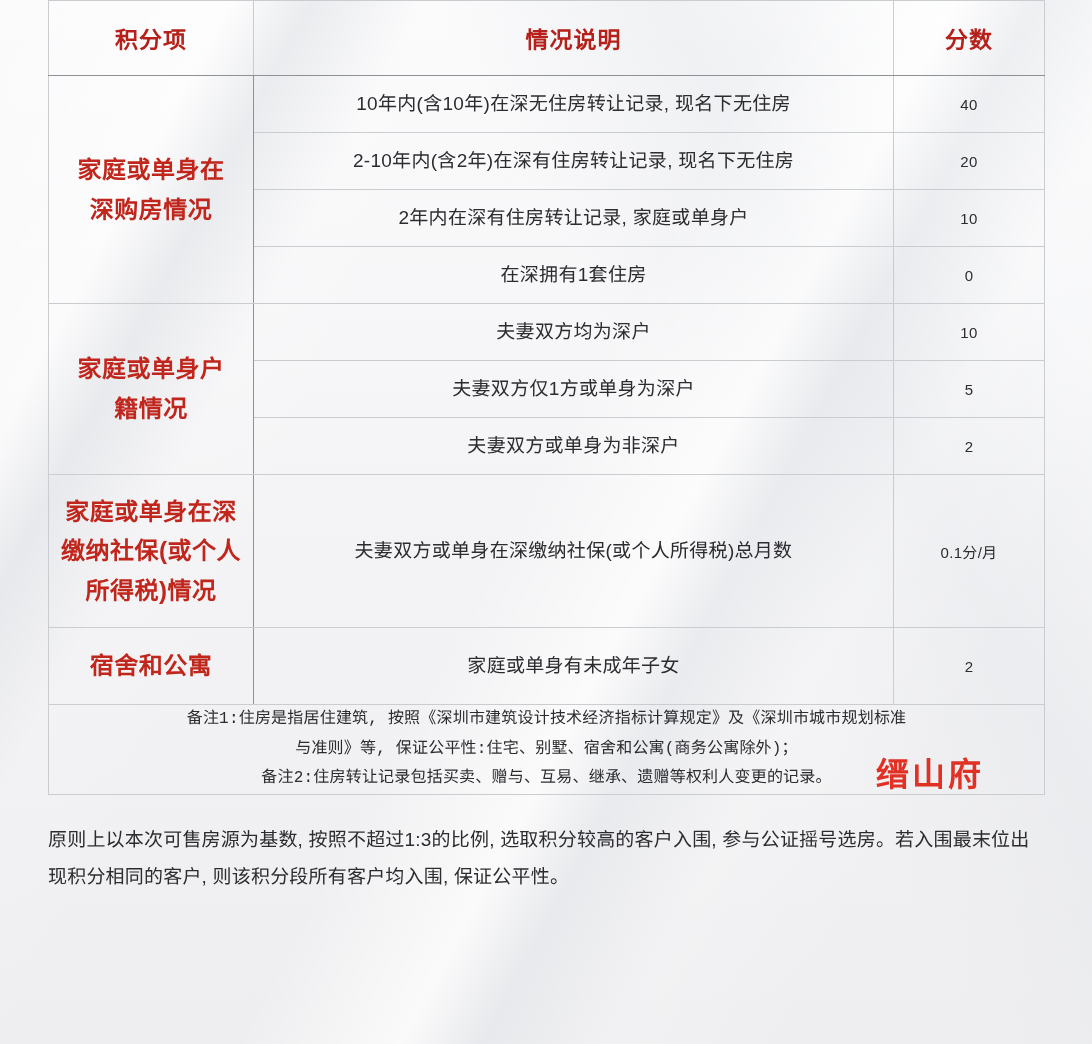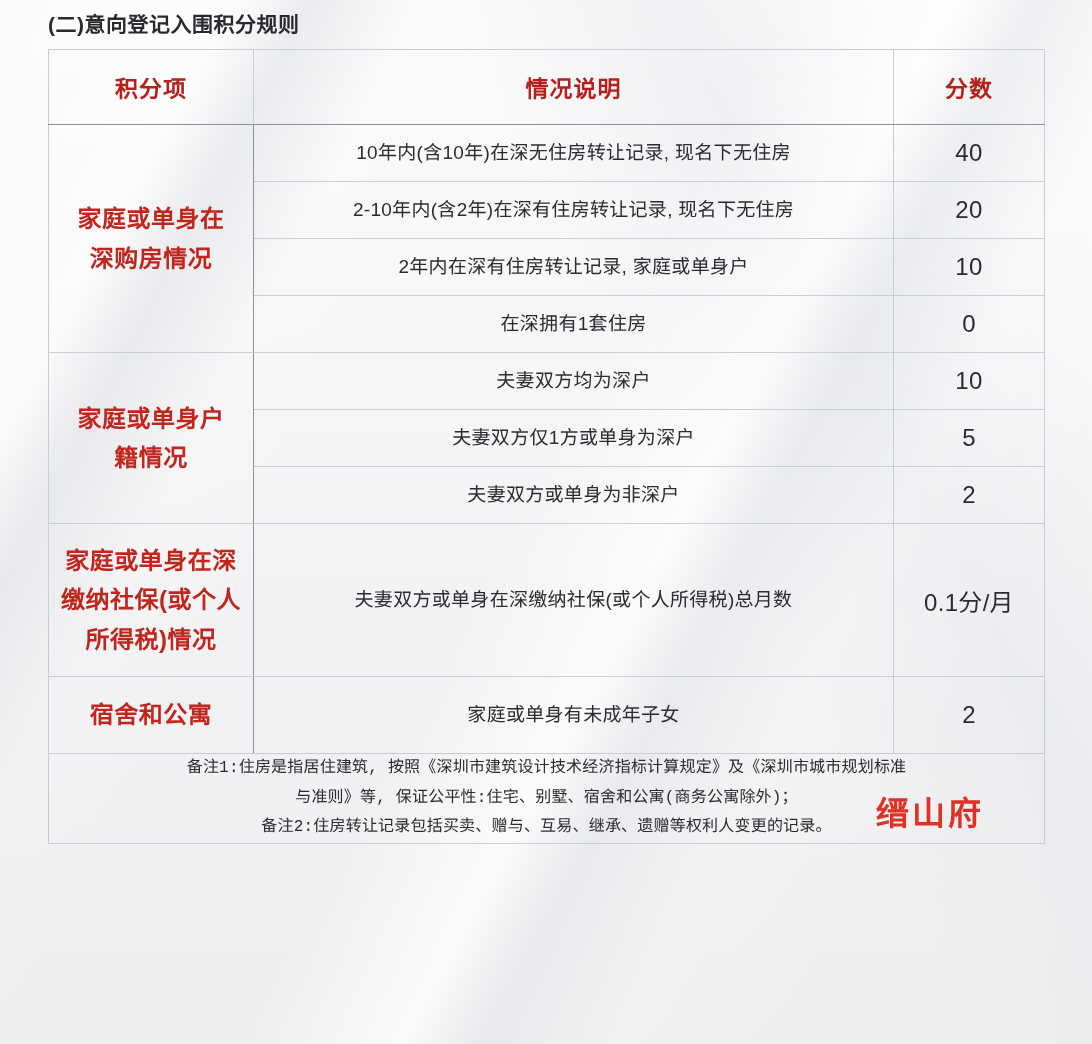--- a/index.html
+++ b/index.html
@@ -98,21 +98,21 @@
   .desc {
     font-size: 19px;
     color: #2c2c30;
     letter-spacing: 0.3px;
     line-height: 1.5;
     padding: 0 14px;
   }
 
   
   .score {
-    font-size: 24px;
+    font-size: 15px;
     color: #2c2c30;
     letter-spacing: 0.3px;
     border-left: 1.5px solid #8e9196 !important;
   }
 
   
   .r-h { height: 57px; }
 
   
   .group-sep td { border-top: 1.5px solid #8e9196 !important; }
@@ -127,45 +127,44 @@
   .note-line {
     font-size: 16px;
     color: #2c2c30;
     line-height: 1.85;
     letter-spacing: 0.2px;
     font-family: Liberation Mono, monospace;
   }
   .watermark {
     position: absolute;
     right: 60px;
-    bottom: 10px;
+    bottom: 2px;
     color: #e03124;
     font-size: 33px;
     font-weight: bold;
     letter-spacing: 3px;
-    font-family: Liberation Mono, monospace;
+    font-family: Liberation Serif, serif;
     line-height: 1;
   }
 
   
   .closing {
     width: 996px;
     margin-top: 26px;
     font-size: 19px;
     color: #2c2c30;
     line-height: 1.95;
     letter-spacing: 0.2px;
   }
 </style>
 </head>
 <body>
 
 <div class="page">
 
-  <div class="doc-title">(二)意向登记入围积分规则</div>
 
   <table class="score-table">
     <colgroup>
       <col class="col-item">
       <col class="col-desc">
       <col class="col-score">
     </colgroup>
     <tbody>
 
       <tr class="hdr">
@@ -235,14 +234,15 @@
           <div class="note-line">备注1:住房是指居住建筑, 按照《深圳市建筑设计技术经济指标计算规定》及《深圳市城市规划标准</div>
           <div class="note-line">与准则》等, 保证公平性:住宅、别墅、宿舍和公寓(商务公寓除外)；</div>
           <div class="note-line">备注2:住房转让记录包括买卖、赠与、互易、继承、遗赠等权利人变更的记录。</div>
           <div class="watermark">缙山府</div>
         </td>
       </tr>
 
     </tbody>
   </table>
 
+  <div class="closing">原则上以本次可售房源为基数, 按照不超过1:3的比例, 选取积分较高的客户入围, 参与公证摇号选房。若入围最末位出现积分相同的客户, 则该积分段所有客户均入围, 保证公平性。</div>
 
 </div>
 
 </body></html>

